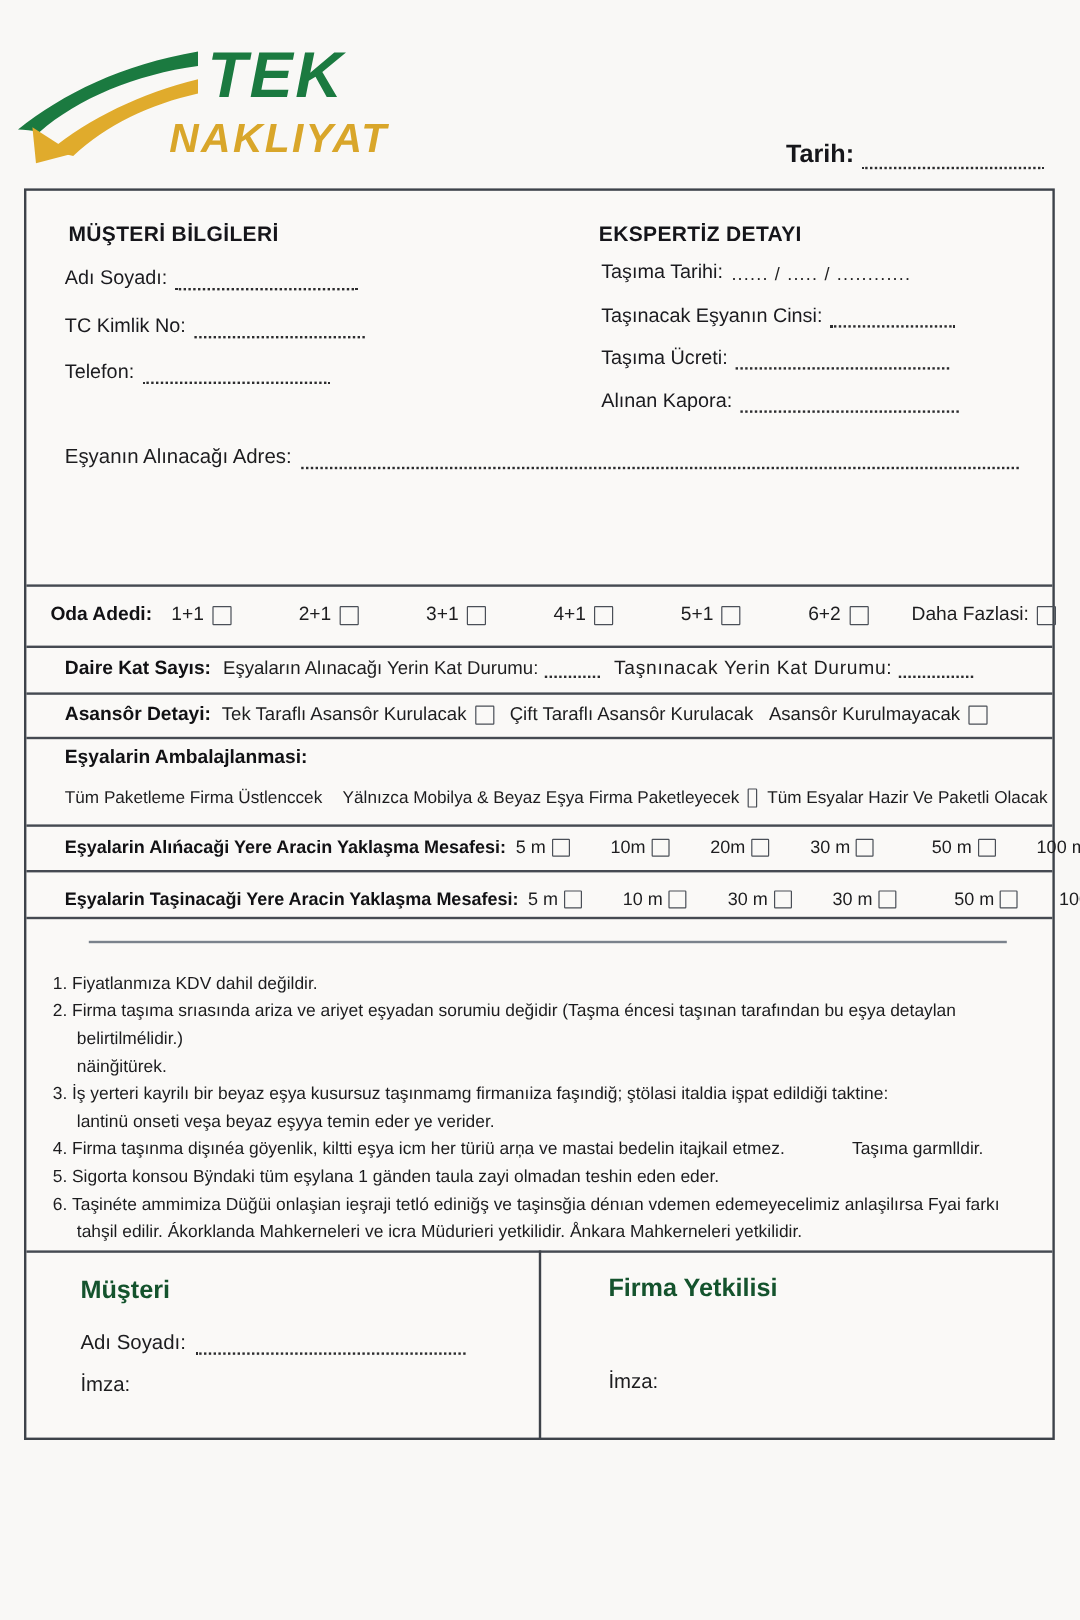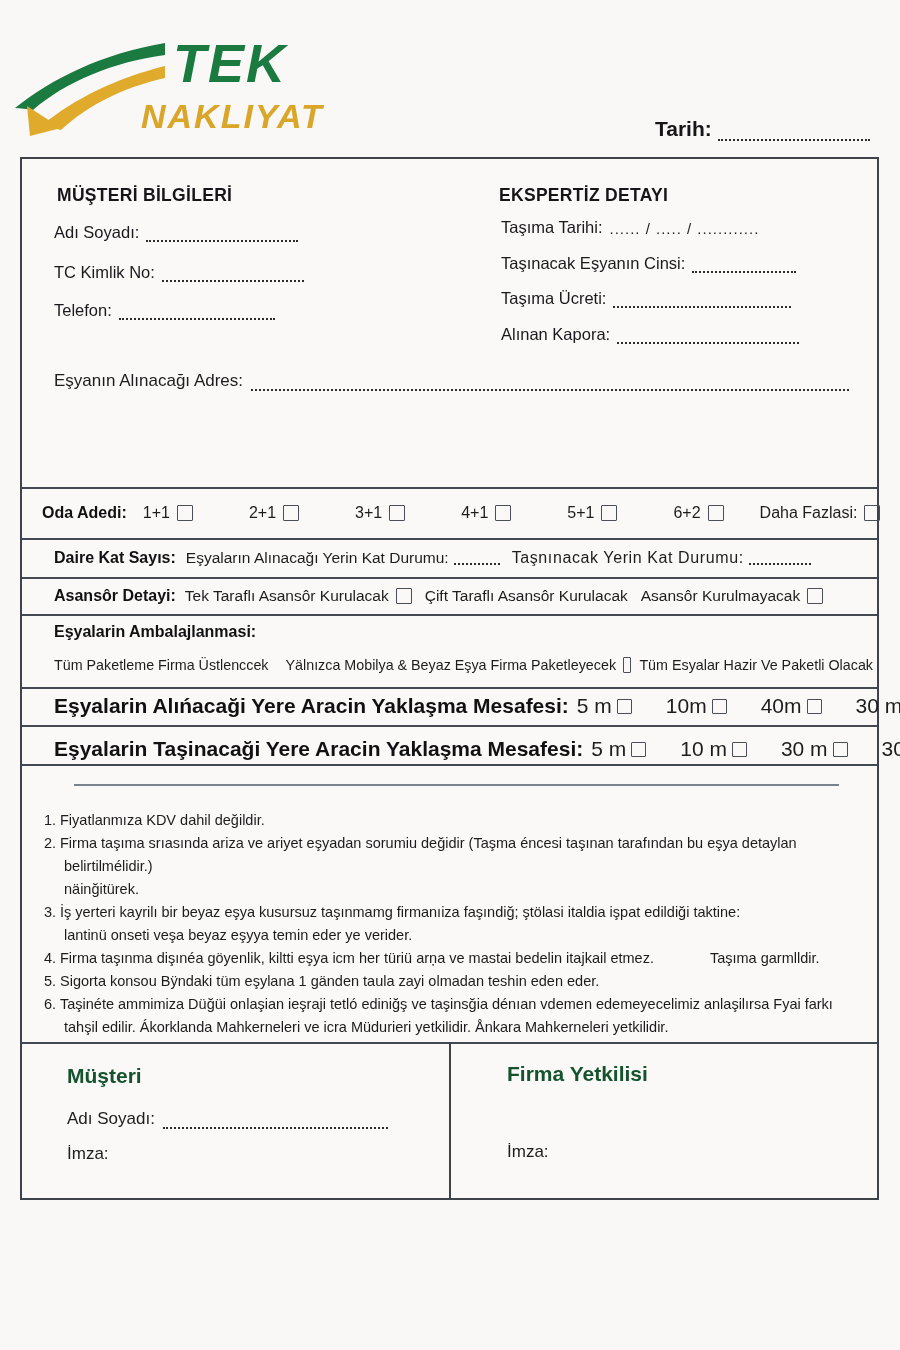--- a/index.html
+++ b/index.html
@@ -67,21 +67,21 @@
 
   .elev-row{font-size:15.5px;}
   .elev-row .blabel{font-size:16px;margin-right:9px;}
   .elev-row .opt{margin-right:13px;}
 
   .pack-title{position:absolute;left:32px;font-size:16px;font-weight:700;color:#111114;}
   .pack-opts{position:absolute;left:32px;right:4px;font-size:14.3px;white-space:nowrap;display:flex;align-items:center;}
   .pack-gap1{margin-left:17px;}
   .pack-gap2{margin-left:8px;}
 
-  .dist-row{font-size:21px;}
+  .dist-row{font-size:15px;}
   .dist-row .blabel{margin-right:8px;}
   .dist-opts{display:inline-flex;gap:34px;}
   .dist-row .cb{width:15px;height:15px;margin-left:5px;}
 
   .terms{position:absolute;left:22px;right:24px;top:650px;font-size:14.5px;line-height:23px;color:#1c1c1e;}
   .terms-divider{position:absolute;left:52px;top:625px;width:765px;border-top:2px solid #7a828c;}
   .term{padding-left:20px;text-indent:-20px;}
   .term .num{display:inline-block;width:16px;text-indent:0;}
   .term-cont{padding-left:20px;}
   .term-tail{margin-left:56px;}
@@ -225,21 +225,21 @@
       <span class="dist-opts">
         <span class="opt">
             <span>5 m</span>
             <span class="cb"></span>
           </span>
         <span class="opt">
             <span>10m</span>
             <span class="cb"></span>
           </span>
         <span class="opt">
-            <span>40m</span>
+            <span>20m</span>
             <span class="cb"></span>
           </span>
         <span class="opt">
             <span>30 m</span>
             <span class="cb"></span>
           </span>
         <span class="opt" style="margin-left:14px;">
             <span>50 m</span>
             <span class="cb"></span>
           </span>

